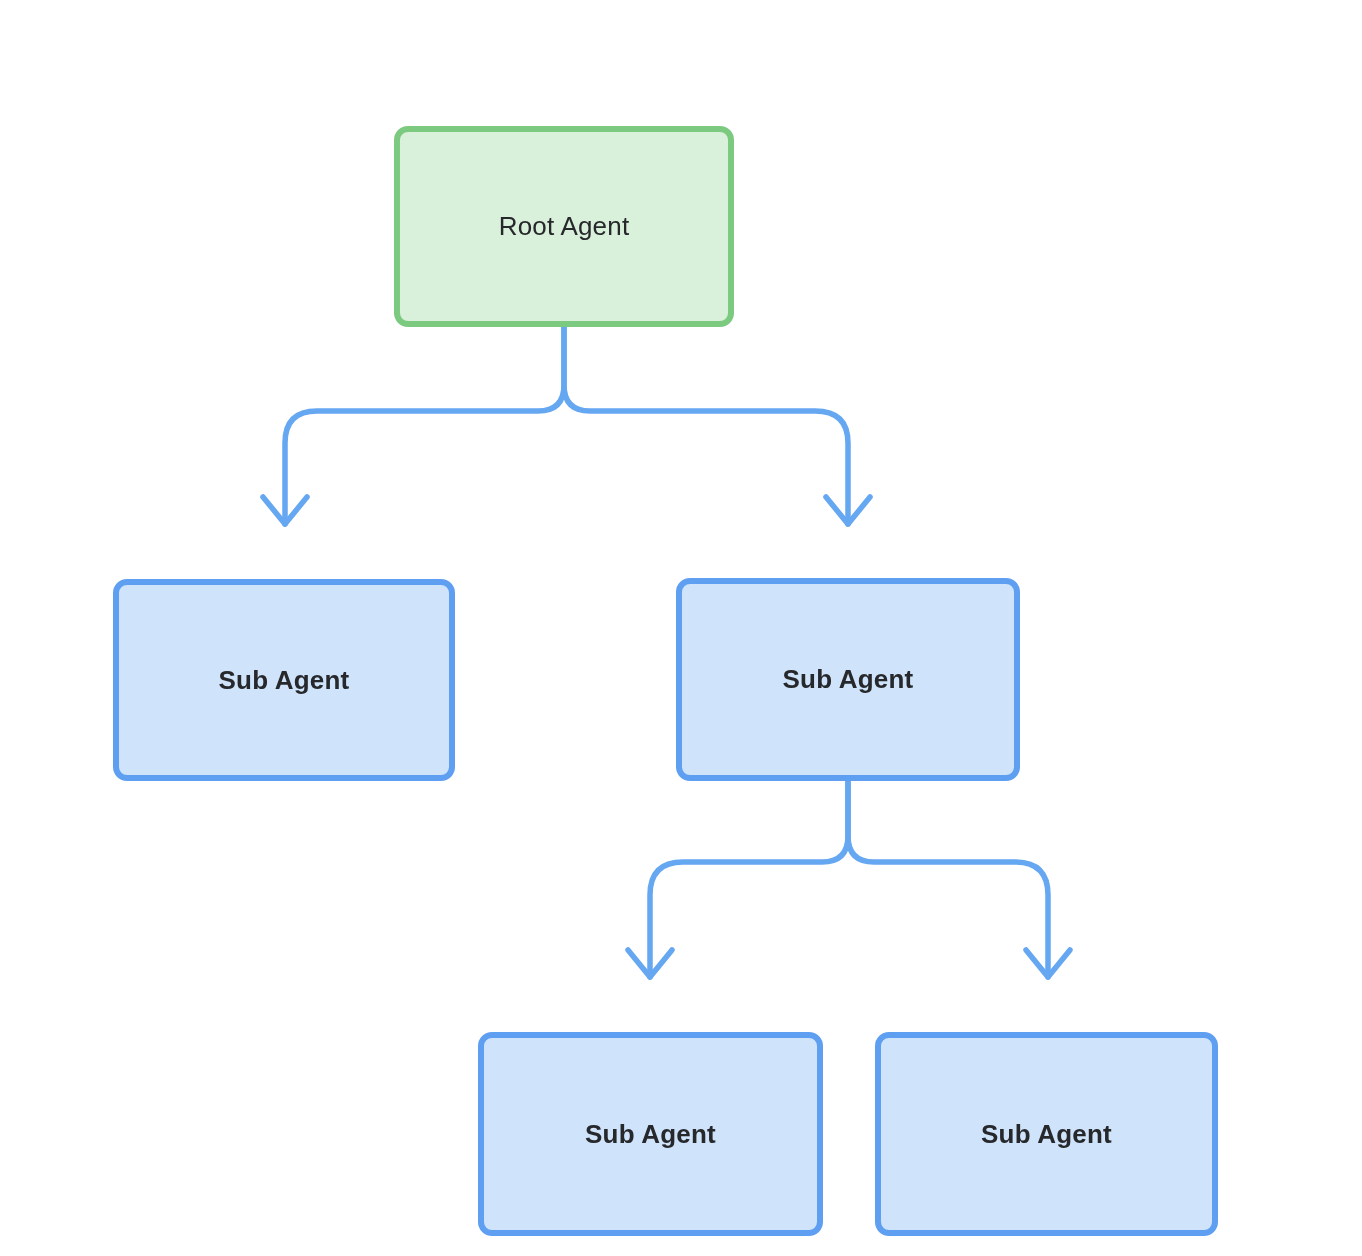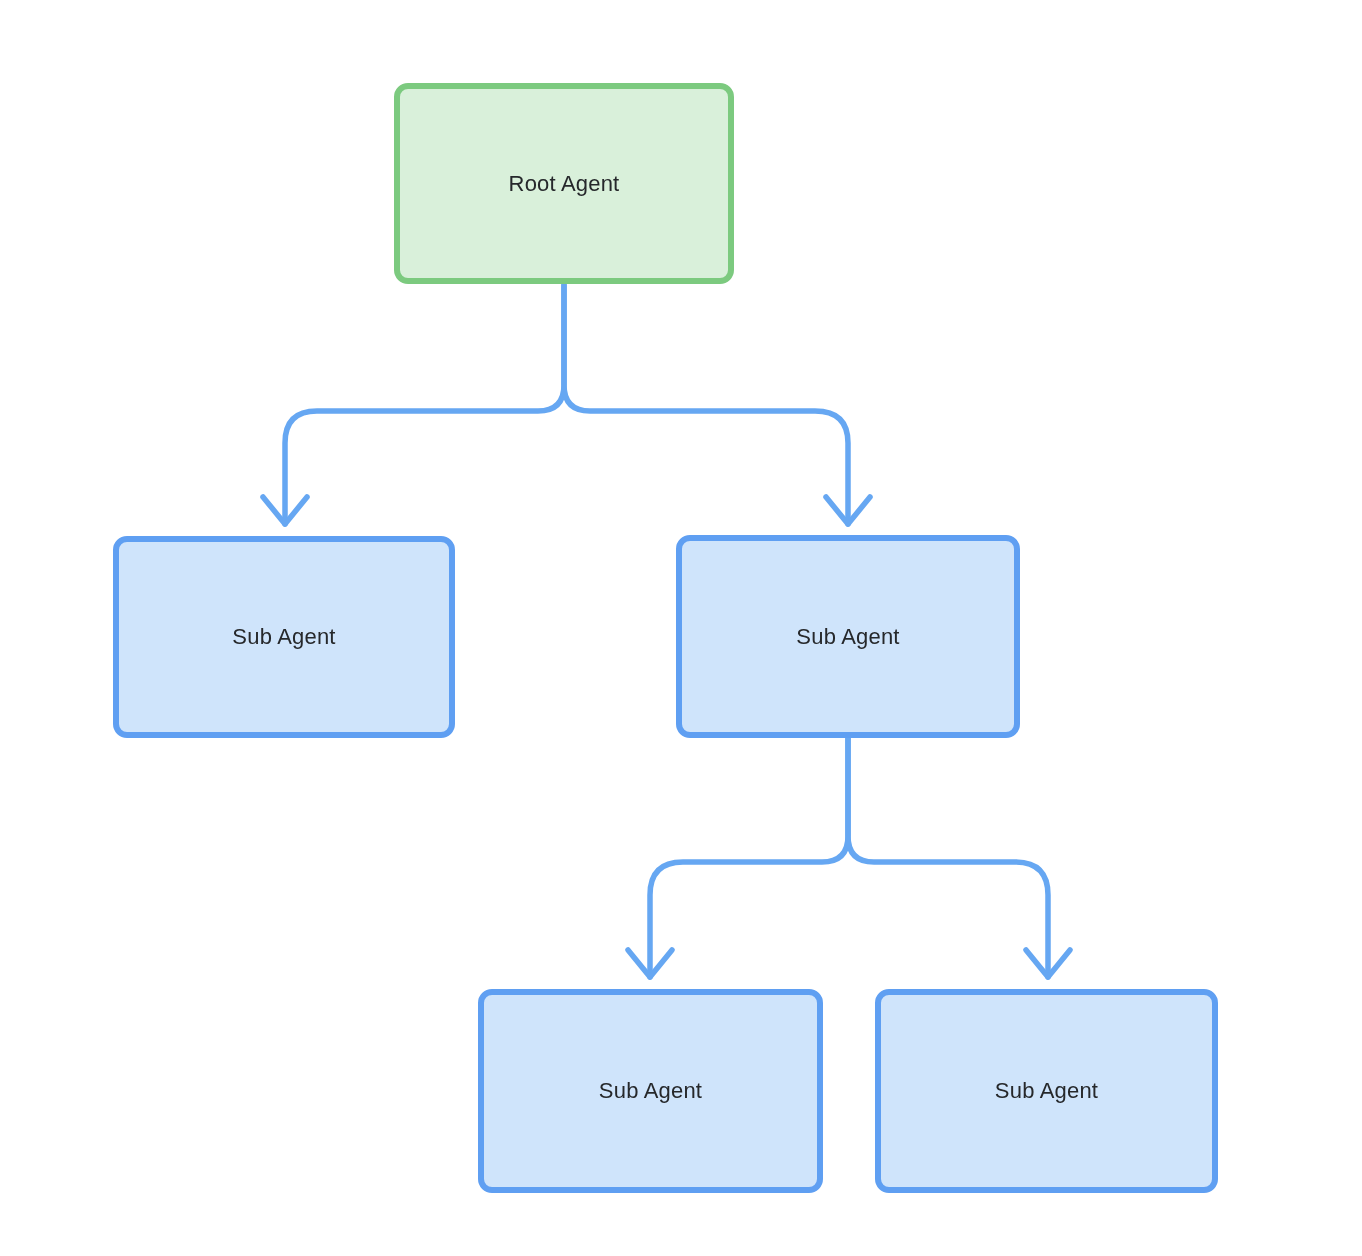--- a/index.html
+++ b/index.html
@@ -31,31 +31,33 @@
     stroke-linejoin: round;
   }
   .node {
     position: absolute;
     box-sizing: border-box;
     border-radius: 14px;
     border: 6px solid;
     display: flex;
     align-items: center;
     justify-content: center;
-    font-size: 22px;
+    font-size: 26px;
     color: var(--text, #26282b);
     letter-spacing: 0.2px;
+    margin-top: 43px;
   }
   .node-green {
     background: var(--root-fill, #d9f0da);
     border-color: var(--root-border, #7cca7f);
   }
   .node-blue {
     background: var(--sub-fill, #cfe4fb);
     border-color: var(--sub-border, #5f9ff2);
+    font-weight: bold;
   }
   .node-root        { left: 394px; top:  83px; width: 340px; height: 201px; }
   .node-sub-left    { left: 113px; top: 536px; width: 342px; height: 202px; }
   .node-sub-right   { left: 676px; top: 535px; width: 344px; height: 203px; }
   .node-sub-r-left  { left: 478px; top: 989px; width: 345px; height: 204px; }
   .node-sub-r-right { left: 875px; top: 989px; width: 343px; height: 204px; }
 </style>
 </head>
 <body>
 

